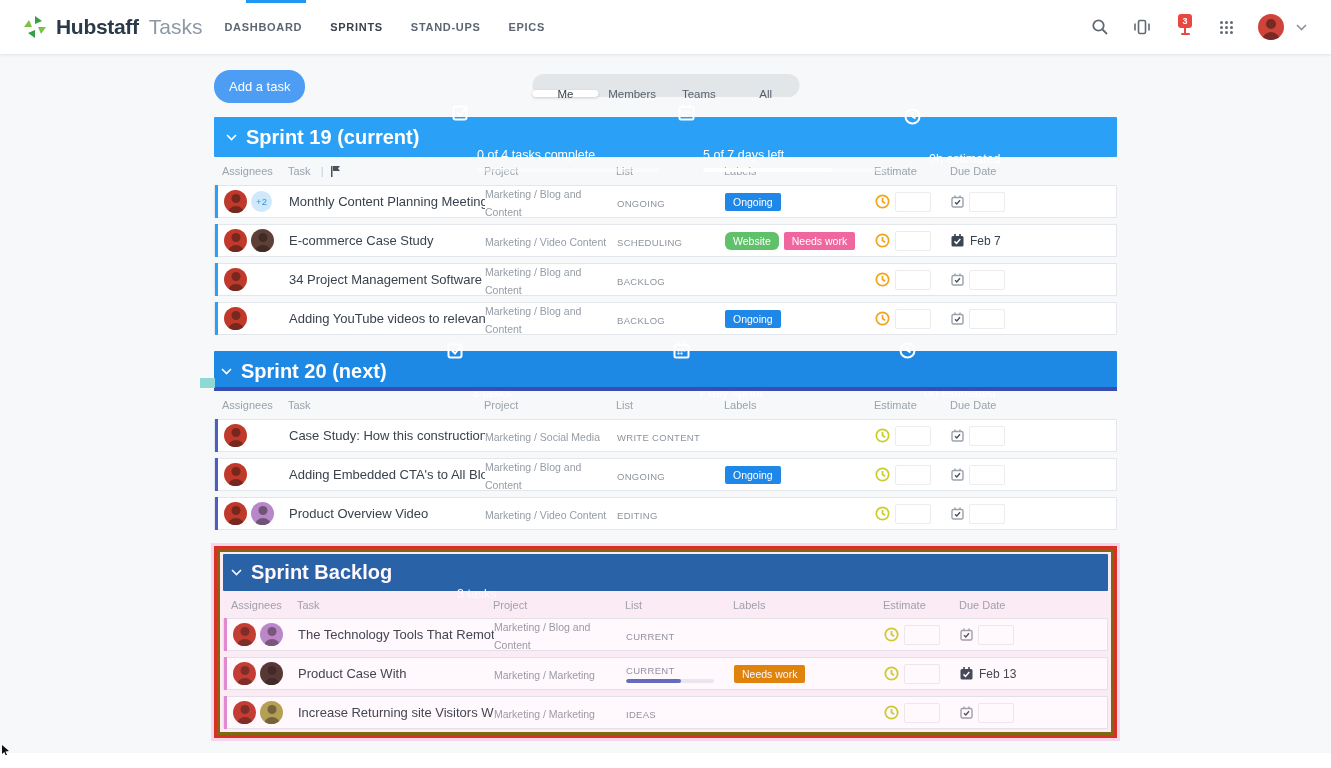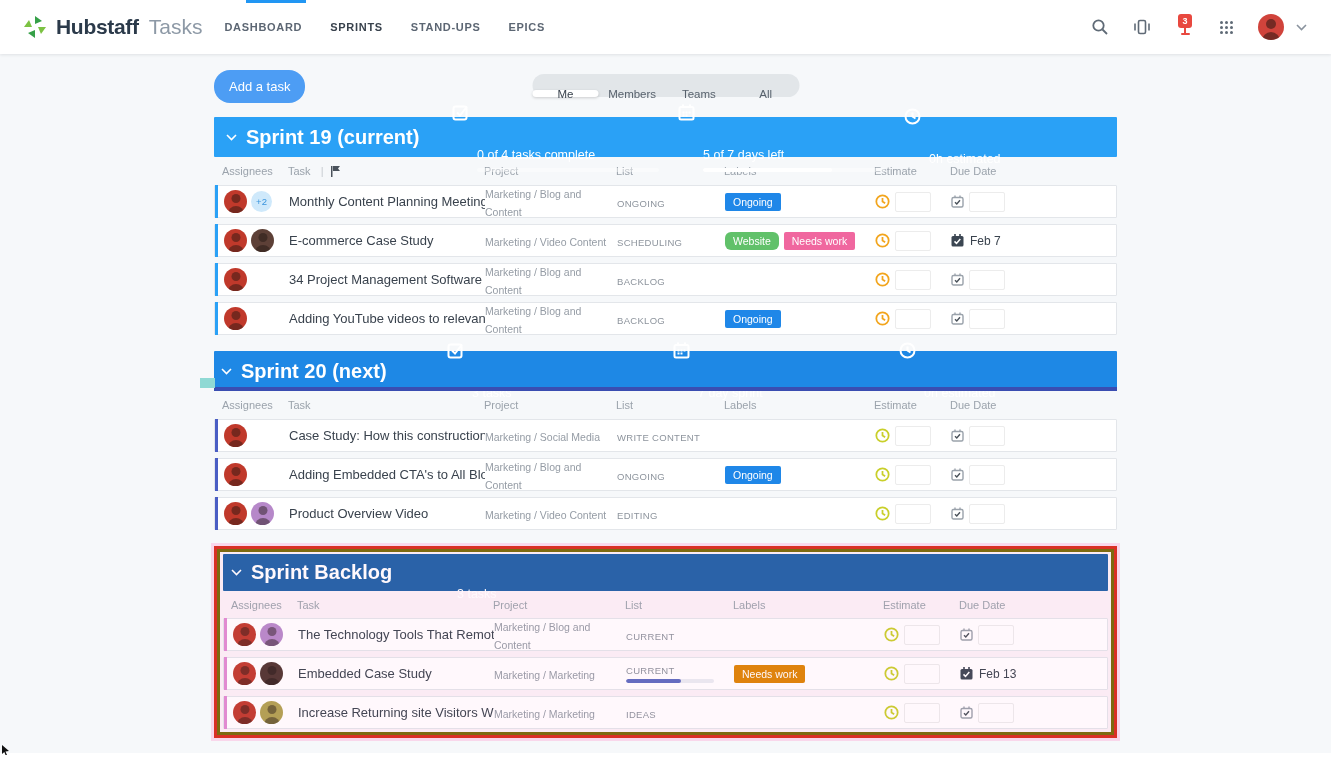--- a/index.html
+++ b/index.html
@@ -581,21 +581,21 @@
       </span>
     </div>
 
     <div class="task-row">
       <span class="stripe" style="background-color: rgb(224, 139, 210);"></span>
       <span class="c-assign">
         <span class="avatar" style="background-color: rgb(192, 57, 43);"></span>
         <span class="avatar" style="background-color: rgb(78, 52, 46);"></span>
       </span>
       <span class="c-task">
-            <span class="row-title">Embedded Case Study</span>
+            <span class="row-title">Product Case With</span>
           </span>
       <span class="c-proj"><span class="row-proj">Marketing / Marketing</span></span>
       <span class="c-list" style="display:flex;flex-direction:column;justify-content:center">
         <span class="row-list">CURRENT</span>
         <span class="list-bar-track">
               <span class="list-bar-fill" style="background-color: rgb(92, 107, 192); display: block; width: 62%;"></span>
             </span>
       </span>
       <span class="c-labels">
             <span class="chip" style="background-color: rgb(221, 131, 2);">Needs work</span>

